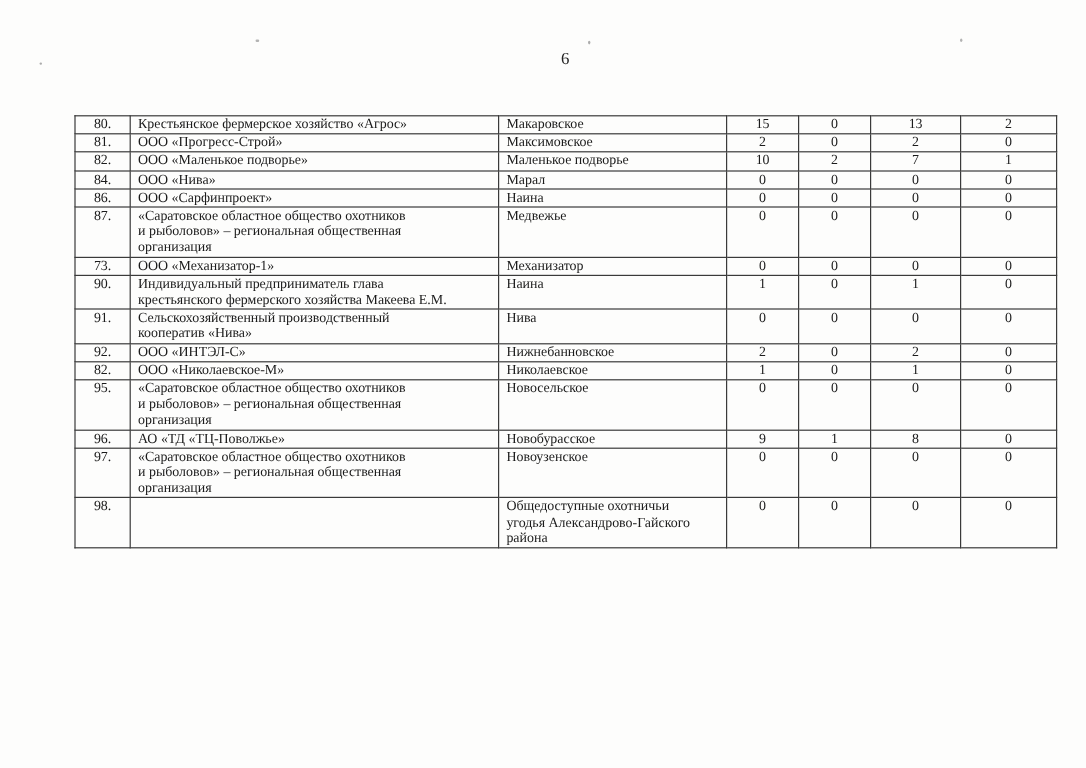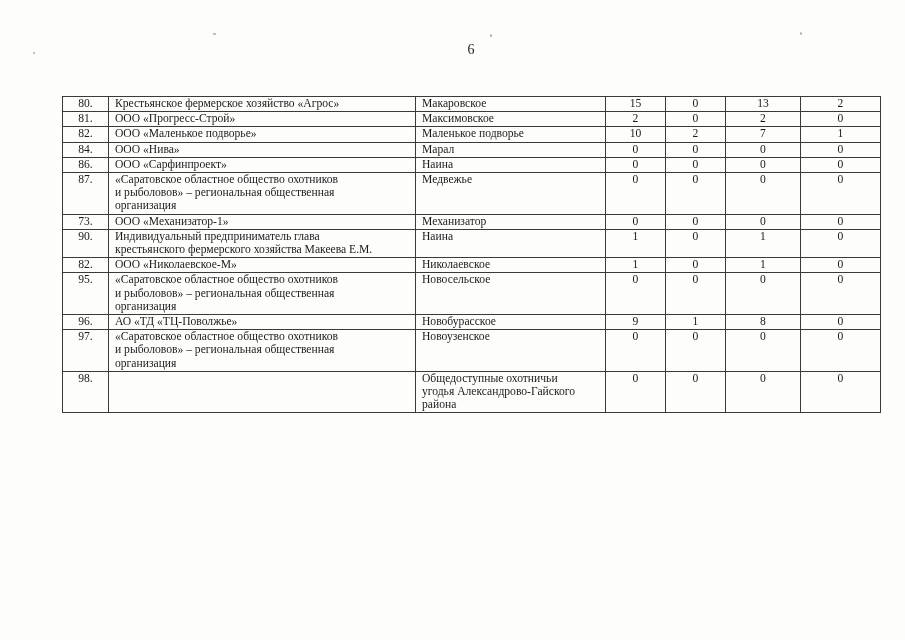--- a/index.html
+++ b/index.html
@@ -153,20 +153,39 @@
     <td class="c-num">90.</td>
     <td class="c-name">Индивидуальный предприниматель глава
 крестьянского фермерского хозяйства Макеева Е.М.</td>
     <td class="c-area">Наина</td>
     <td class="c-val">1</td>
     <td class="c-val">0</td>
     <td class="c-val">1</td>
     <td class="c-val">0</td>
   </tr>
       <tr>
+    <td class="c-num">91.</td>
+    <td class="c-name">Сельскохозяйственный производственный
+кооператив «Нива»</td>
+    <td class="c-area">Нива</td>
+    <td class="c-val">0</td>
+    <td class="c-val">0</td>
+    <td class="c-val">0</td>
+    <td class="c-val">0</td>
+  </tr>
+      <tr>
+    <td class="c-num">92.</td>
+    <td class="c-name">ООО «ИНТЭЛ-С»</td>
+    <td class="c-area">Нижнебанновское</td>
+    <td class="c-val">2</td>
+    <td class="c-val">0</td>
+    <td class="c-val">2</td>
+    <td class="c-val">0</td>
+  </tr>
+      <tr>
     <td class="c-num">82.</td>
     <td class="c-name">ООО «Николаевское-М»</td>
     <td class="c-area">Николаевское</td>
     <td class="c-val">1</td>
     <td class="c-val">0</td>
     <td class="c-val">1</td>
     <td class="c-val">0</td>
   </tr>
       <tr>
     <td class="c-num">95.</td>

